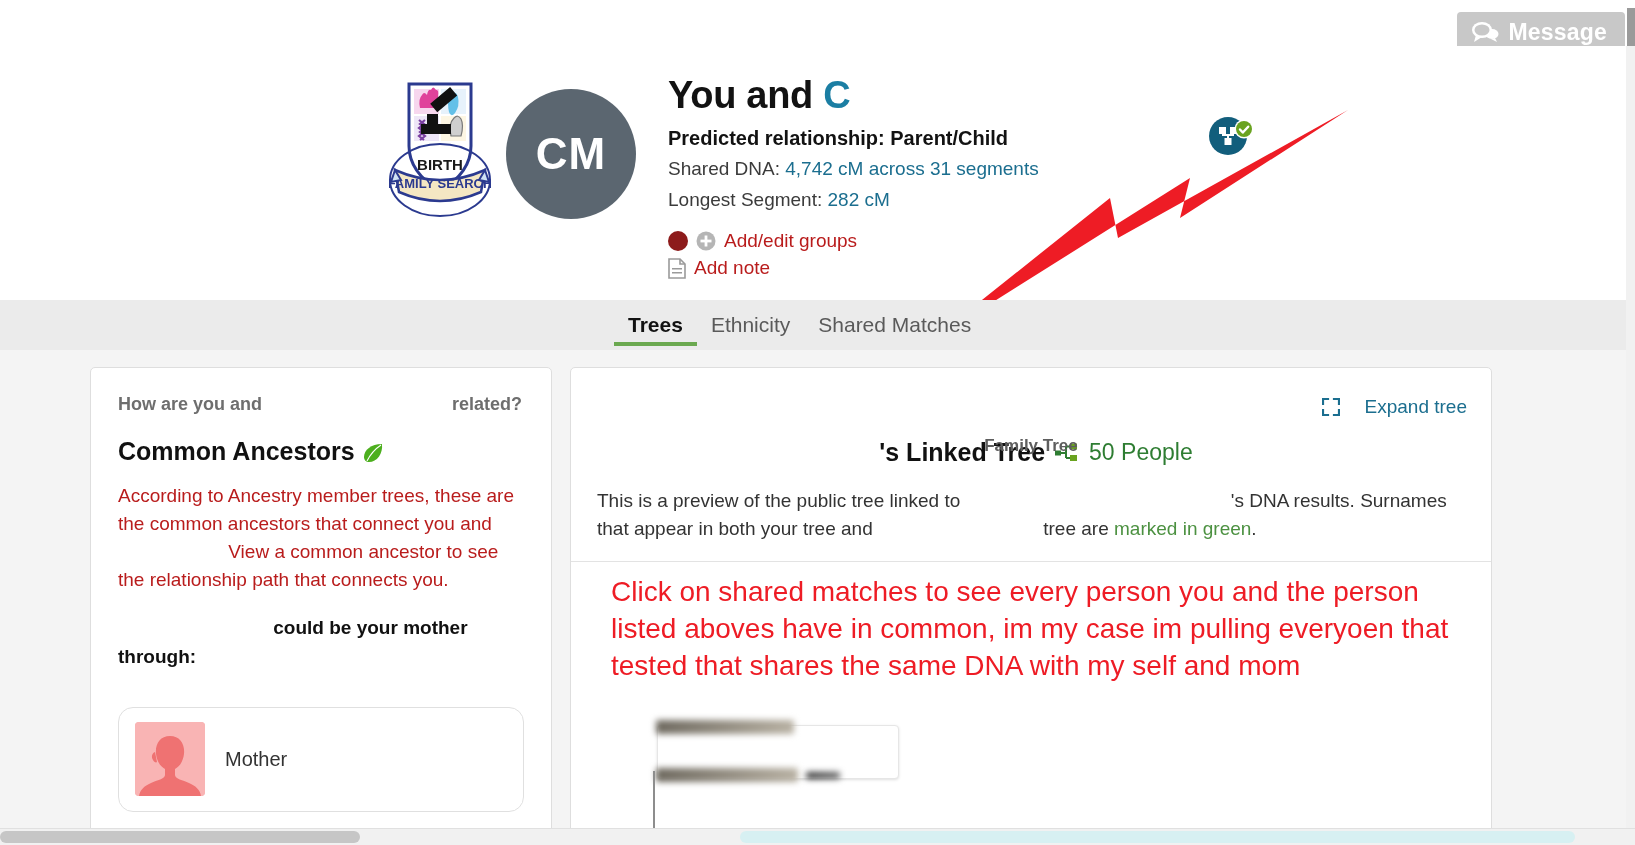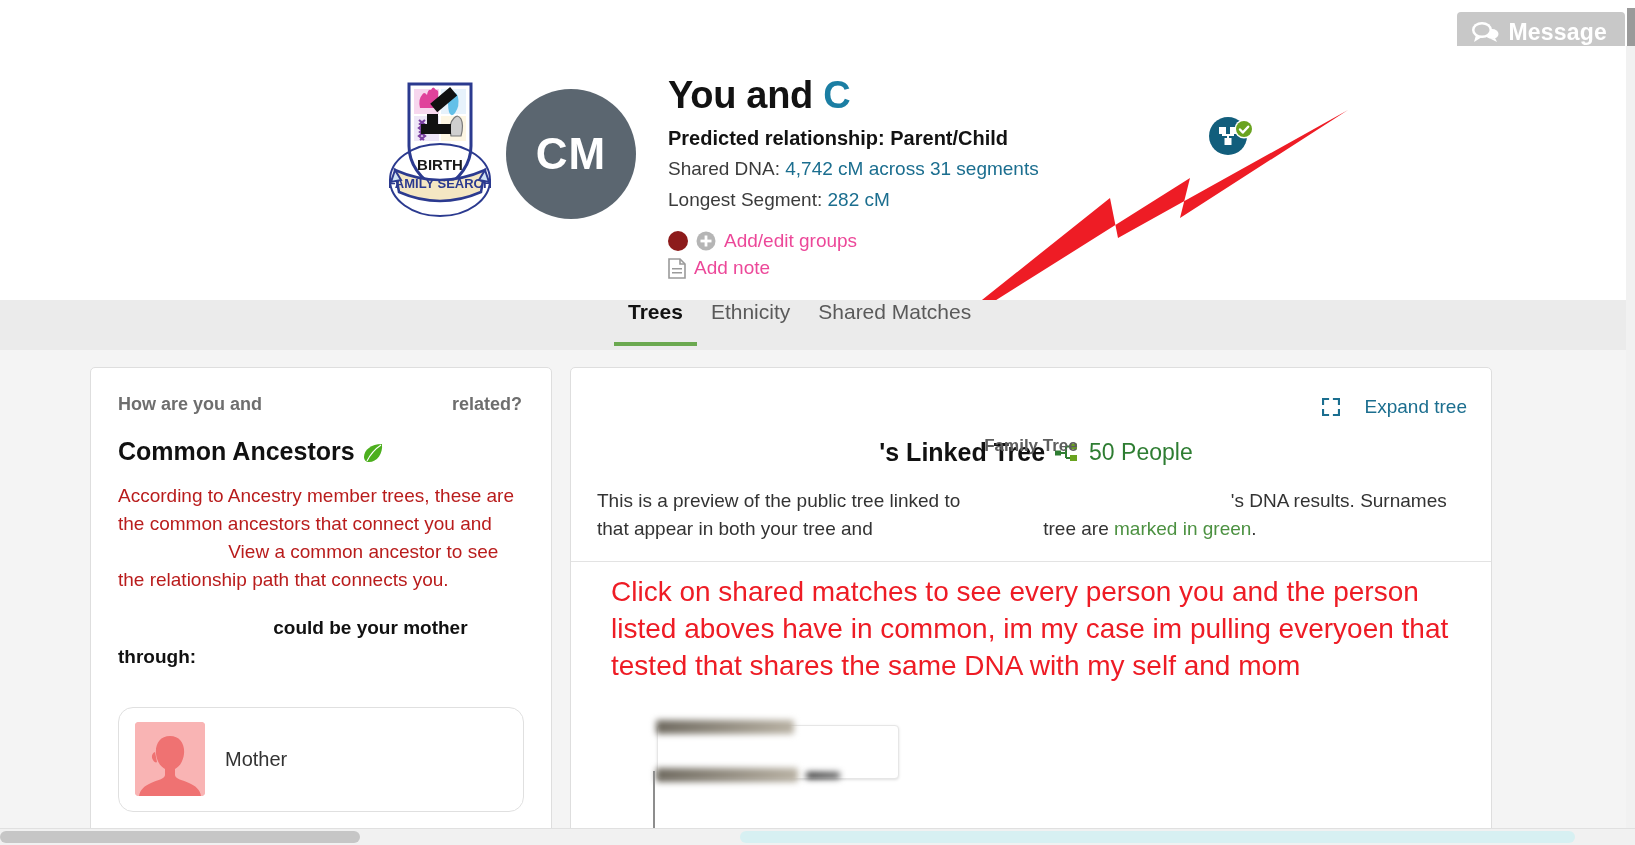--- a/index.html
+++ b/index.html
@@ -41,36 +41,36 @@
     margin:0 0 11px 0;line-height:1.05;letter-spacing:-.3px;
   }
   .title .initial{color:#1b7ea3;}
   .pred-rel{font-size:20px;font-weight:bold;color:#121212;margin:0 0 6px 0;}
   .dna-line{font-size:19px;color:#3b3b3b;margin:0 0 5px 0;line-height:1.35;}
   .dna-line .lnk{color:#1b6e8f;}
   .meta-links{margin-top:18px;}
   .meta-row{display:flex;align-items:center;gap:8px;margin-bottom:5px;}
   .group-dot{width:20px;height:20px;border-radius:50%;background:#8d1b1b;display:inline-block;}
   .plus-circle{width:20px;height:20px;}
-  .meta-link{color:#ec4899;font-size:19px;cursor:pointer;}
+  .meta-link{color:#b91c1c;font-size:19px;cursor:pointer;}
   .note-icon{width:18px;height:21px;}
   .tree-verified{position:absolute;left:1209px;top:70px;width:46px;height:40px;}
 
   
   .red-arrow{position:absolute;left:880px;top:100px;width:470px;height:250px;pointer-events:none;}
 
   
   .tabbar{
     position:absolute;top:300px;left:0;width:1635px;height:50px;
     background:#ebebeb;border-bottom:1px solid #dcdcdc;
   }
   .tabs{position:absolute;left:614px;top:0;display:flex;gap:0;height:50px;align-items:center;}
   .tab{
     font-size:21px;color:#5a5a5a;padding:0 14px;height:50px;
-    display:flex;cursor:pointer;position:relative;
+    display:flex;align-items:center;cursor:pointer;position:relative;
   }
   .tab.active{color:#121212;font-weight:bold;}
   .tab.active::after{
     content:"";position:absolute;left:0;right:0;bottom:4px;height:4px;background:#6aa84f;
   }
 
   
   .content{position:absolute;top:350px;left:0;width:1635px;height:495px;background:#f4f4f4;}
   .card{background:#fff;border:1px solid #dedede;border-radius:5px;}
 

